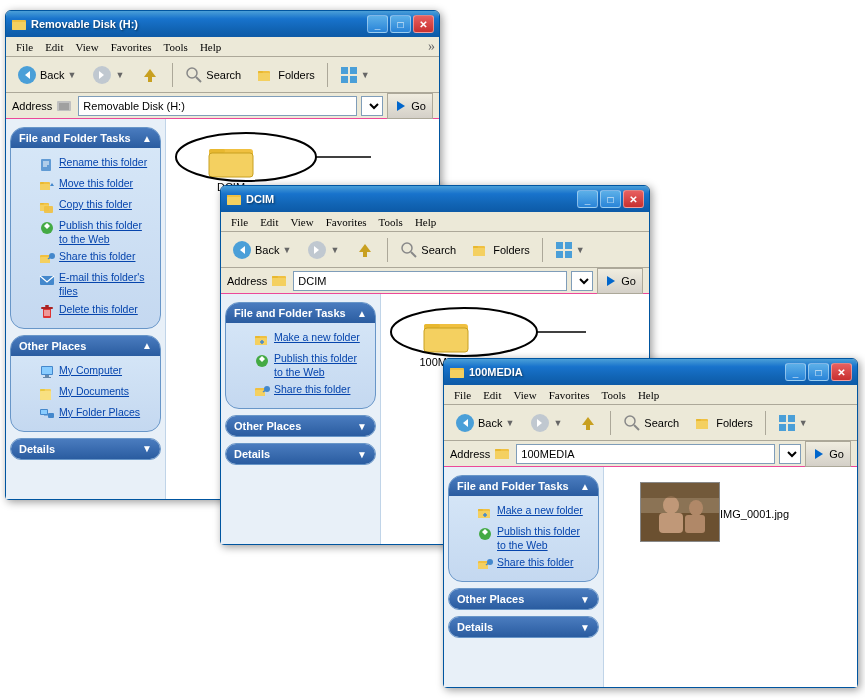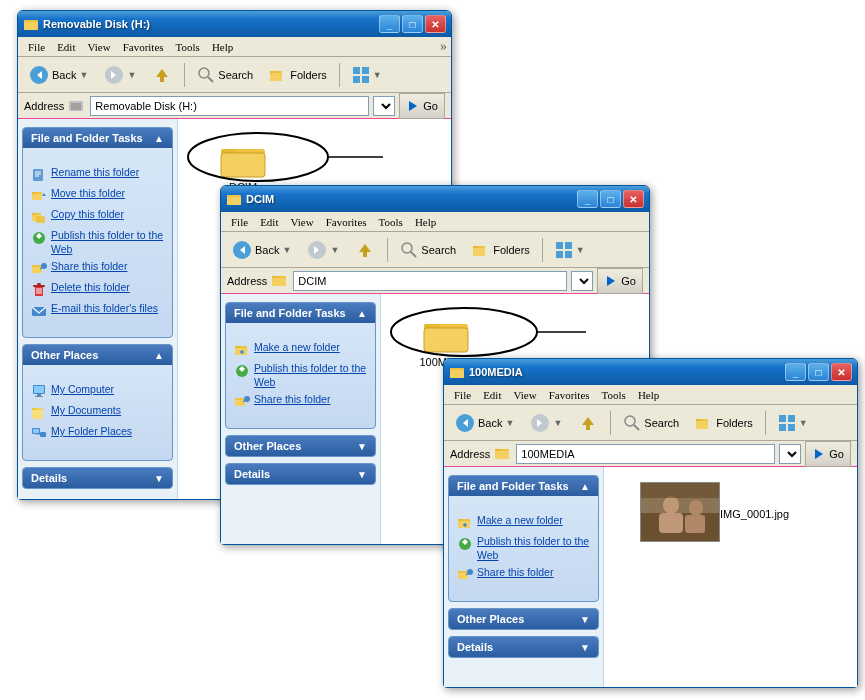--- a/index.html
+++ b/index.html
@@ -158,37 +158,37 @@
       border-right: 1px solid #c0d4e8;
       padding: 8px 4px;
       overflow-y: auto;
       flex-shrink: 0;
     }
 
     
     .task-section {
       background: linear-gradient(to bottom, #d8e8f8, #c4d8f0);
       border: 1px solid #6896c8;
-      border-radius: 4px;
+      border-radius: 14px;
       margin-bottom: 6px;
       overflow: hidden;
     }
     .task-header {
       background: linear-gradient(to bottom, #4a7cbf, #2a5ca0);
       color: white;
       font-weight: bold;
       font-size: 11px;
       padding: 4px 8px;
       display: flex;
       align-items: center;
       justify-content: space-between;
       cursor: pointer;
     }
     .task-header-chevron { font-size: 10px; }
-    .task-content { padding: 16px 4px; }
+    .task-content { padding: 6px 4px; margin-left: 20px; }
     .task-item {
       display: flex;
       align-items: flex-start;
       gap: 4px;
       padding: 2px 4px;
       cursor: pointer;
       border-radius: 2px;
     }
     .task-item-icon { width: 16px; height: 16px; flex-shrink: 0; margin-top: 1px; }
     .task-item-text { color: #0645ad; font-size: 10.5px; text-decoration: underline; line-height: 1.3; }
@@ -220,21 +220,21 @@
       height: 60px;
       background: #8B7355;
       border: 1px solid #888;
       position: relative;
       overflow: hidden;
     }
   </style>
 </head>
 <body>
 
-<div class="xp-window" style="top:10px; left:17px; width:435px; height:490px;">
+<div class="xp-window" style="top:10px; left:5px; width:435px; height:490px;">
 
   <div class="title-bar">
     <div class="title-bar-left">
       <svg class="title-icon" viewBox="0 0 16 16">
         <rect x="1" y="4" width="14" height="10" rx="1" fill="#f0c040"></rect>
         <rect x="1" y="6" width="14" height="8" rx="1" fill="#f4d060"></rect>
         <rect x="1" y="4" width="6" height="2" rx="1" fill="#f0c040"></rect>
       </svg>
       <span class="title-text">Removable Disk (H:)</span>
     </div>
@@ -371,35 +371,35 @@
             <svg class="task-item-icon" viewBox="0 0 16 16">
               <rect x="1" y="4" width="10" height="8" rx="1" fill="#f0c040"></rect>
               <rect x="1" y="6" width="10" height="6" rx="1" fill="#f4d060"></rect>
               <circle cx="13" cy="5" r="3" fill="#4488cc"></circle>
               <line x1="9" y1="8" x2="13" y2="5" stroke="#4488cc" stroke-width="1.5"></line>
             </svg>
             <span class="task-item-text">Share this folder</span>
           </div>
           <div class="task-item">
             <svg class="task-item-icon" viewBox="0 0 16 16">
+              <rect x="1" y="4" width="14" height="9" rx="1" fill="#4488cc"></rect>
+              <polyline points="1,4 8,10 15,4" fill="none" stroke="white" stroke-width="1.2"></polyline>
+            </svg>
+            <span class="task-item-text">E-mail this folder's files</span>
+          </div>
+          <div class="task-item">
+            <svg class="task-item-icon" viewBox="0 0 16 16">
               <rect x="4" y="3" width="8" height="11" rx="1" fill="#dd3333"></rect>
               <rect x="2" y="3" width="12" height="2" rx="1" fill="#aa2222"></rect>
               <rect x="6" y="1" width="4" height="2" rx="1" fill="#aa2222"></rect>
               <line x1="6" y1="6" x2="6" y2="12" stroke="white" stroke-width="1"></line>
               <line x1="8" y1="6" x2="8" y2="12" stroke="white" stroke-width="1"></line>
               <line x1="10" y1="6" x2="10" y2="12" stroke="white" stroke-width="1"></line>
             </svg>
             <span class="task-item-text">Delete this folder</span>
-          </div>
-          <div class="task-item">
-            <svg class="task-item-icon" viewBox="0 0 16 16">
-              <rect x="1" y="4" width="14" height="9" rx="1" fill="#4488cc"></rect>
-              <polyline points="1,4 8,10 15,4" fill="none" stroke="white" stroke-width="1.2"></polyline>
-            </svg>
-            <span class="task-item-text">E-mail this folder's files</span>
           </div>
         </div>
       </div>
 
       <div class="task-section">
         <div class="task-header">
           <span>Other Places</span>
           <span class="task-header-chevron">▲</span>
         </div>
         <div class="task-content">

